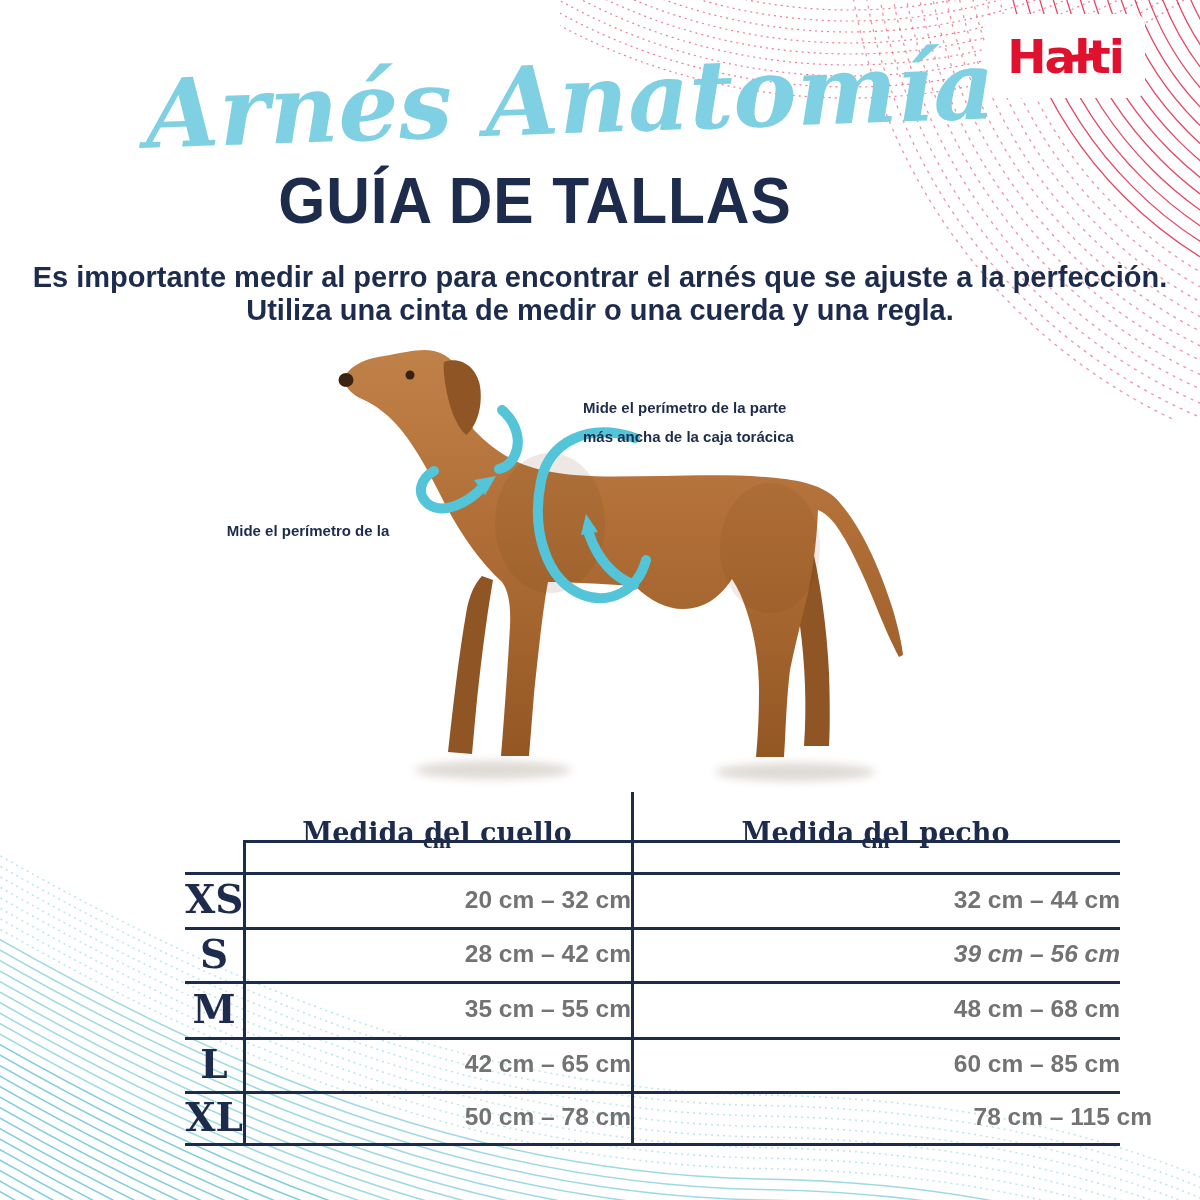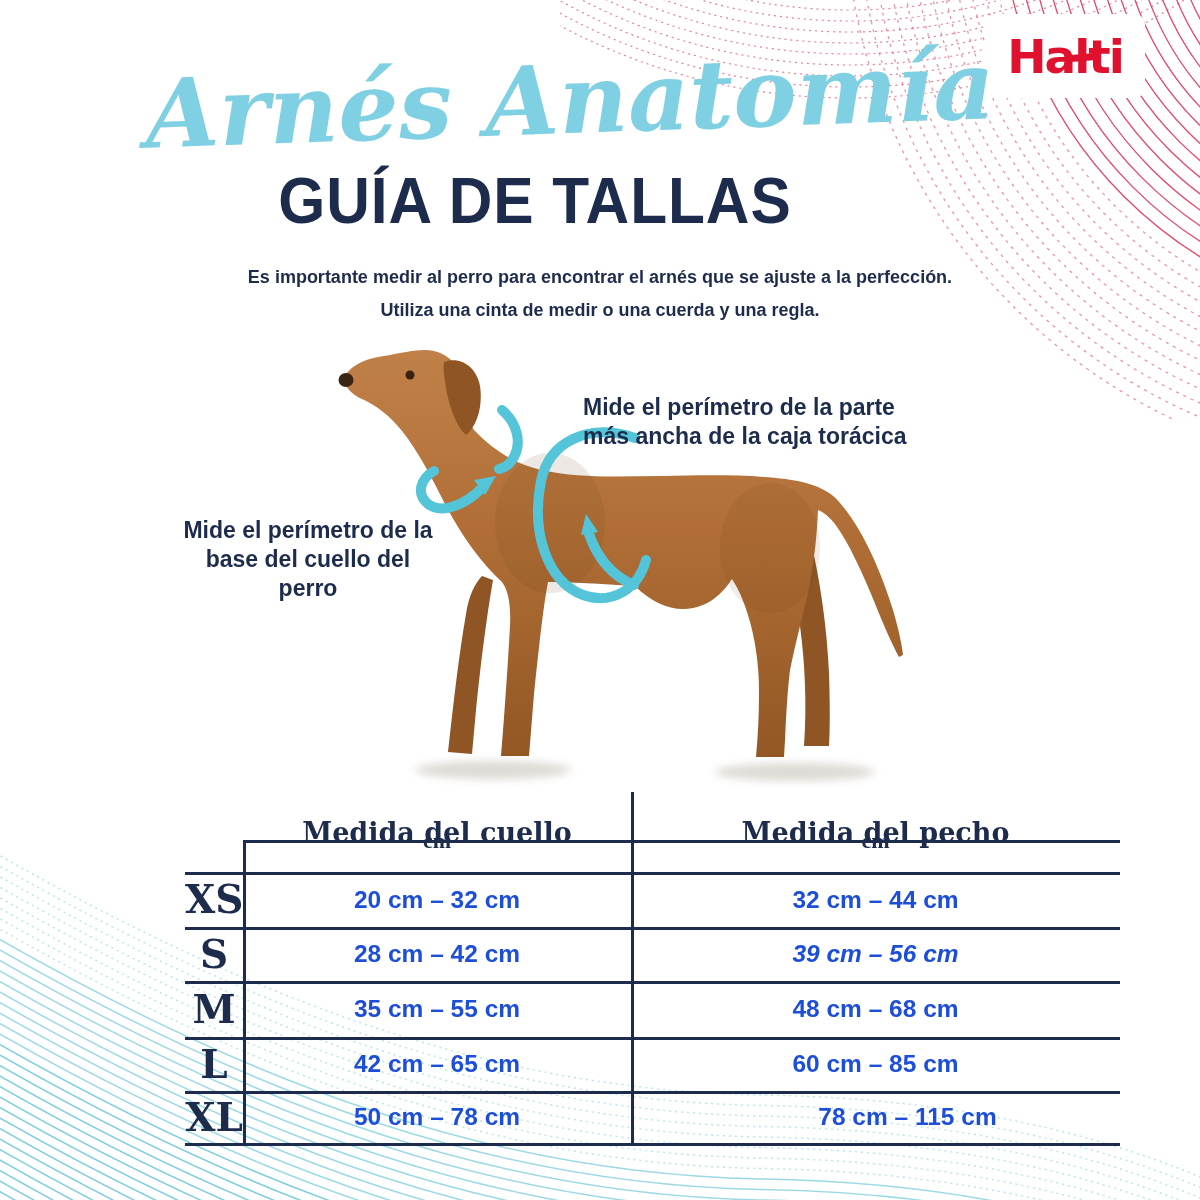--- a/index.html
+++ b/index.html
@@ -18,37 +18,37 @@
   .logo-bar{position:absolute;left:85px;top:40px;width:27px;height:7px;background:#e0112e;
             transform:rotate(-4deg);}
   
   .script-title{left:0;top:40px;width:1140px;text-align:center;z-index:2;
       font-family:"DejaVu Serif",serif;font-style:italic;font-weight:bold;
       font-size:95px;line-height:120px;color:#7fd0e2;transform:rotate(-2deg);}
   .main-title{left:0;top:166px;width:1070px;text-align:center;z-index:2;
       font-weight:bold;font-size:65px;line-height:70px;color:#1d2b4c;letter-spacing:1px;}
   .main-title span{display:inline-block;transform:scaleX(0.93);}
   .intro{left:0;top:261px;width:1200px;text-align:center;z-index:2;
-      font-weight:bold;font-size:18px;line-height:33px;color:#1d2b4c;}
-  
-  .note{z-index:2;color:#1d2b4c;font-weight:600;font-size:23px;line-height:29px;}
+      font-weight:bold;font-size:29px;line-height:33px;color:#1d2b4c;}
+  
+  .note{z-index:2;color:#1d2b4c;font-weight:600;font-size:15px;line-height:29px;}
   .note-chest{left:583px;top:393px;width:330px;text-align:left;}
   .note-neck{left:178px;top:516px;width:260px;text-align:center;}
   #dog-svg{left:250px;top:338px;width:660px;height:470px;z-index:1;}
   
   .table-wrap{left:185px;top:790px;width:935px;height:358px;z-index:3;}
   .tline{position:absolute;background:#1d2b4c;}
   .th{position:absolute;font-family:"DejaVu Serif",serif;font-weight:bold;color:#1d2b4c;text-align:center;}
   .col-h{top:6px;font-size:27px;line-height:38px;margin-top:18px;}
   .unit{top:37px;font-size:22px;line-height:28px;font-family:Liberation Serif, serif;}
   .cell-neck{left:58px;width:388px;}
   .cell-chest{left:446px;width:489px;}
   .row-label{position:absolute;left:0;width:58px;text-align:center;
       font-family:"DejaVu Serif",serif;font-weight:bold;font-size:39px;color:#1d2b4c;}
-  .row-val{position:absolute;text-align:center;font-weight:600;font-size:24.5px;color:#1d4ed8;}
+  .row-val{position:absolute;text-align:right;font-weight:600;font-size:24.5px;color:#737373;}
 </style>
 </head>
 <body>
 
 <svg id="decor-top-right" class="abs" viewBox="0 0 640 420">
     <circle cx="860" cy="-100" r="250" fill="none" stroke="#e2254a" stroke-width="1.3" opacity="0.85"></circle>
     <circle cx="860" cy="-100" r="263" fill="none" stroke="#e2254a" stroke-width="1.3" opacity="0.85"></circle>
     <circle cx="860" cy="-100" r="276" fill="none" stroke="#e2254a" stroke-width="1.3" opacity="0.85"></circle>
     <circle cx="860" cy="-100" r="289" fill="none" stroke="#e2254a" stroke-width="1.3" opacity="0.85"></circle>
     <circle cx="860" cy="-100" r="302" fill="none" stroke="#e2254a" stroke-width="1.3" opacity="0.85"></circle>
@@ -208,21 +208,20 @@
   </g>
   <polygon points="336,176 348,194 331,197" fill="#54c4d8"></polygon>
 </svg>
 
 <div class="abs note note-chest">
   <div>Mide el perímetro de la parte</div>
   <div>más ancha de la caja torácica</div>
 </div>
 <div class="abs note note-neck">
   <div>Mide el perímetro de la</div>
-  <div>base del cuello del perro</div>
 </div>
 
 <div class="abs table-wrap">
 
   <div class="th col-h cell-neck">Medida del cuello</div>
   <div class="th col-h cell-chest">Medida del pecho</div>
   <div class="th unit cell-neck">cm</div>
   <div class="th unit cell-chest">cm</div>
 
   <div class="tline" style="left:58px;top:50px;width:877px;height:3px;"></div>

